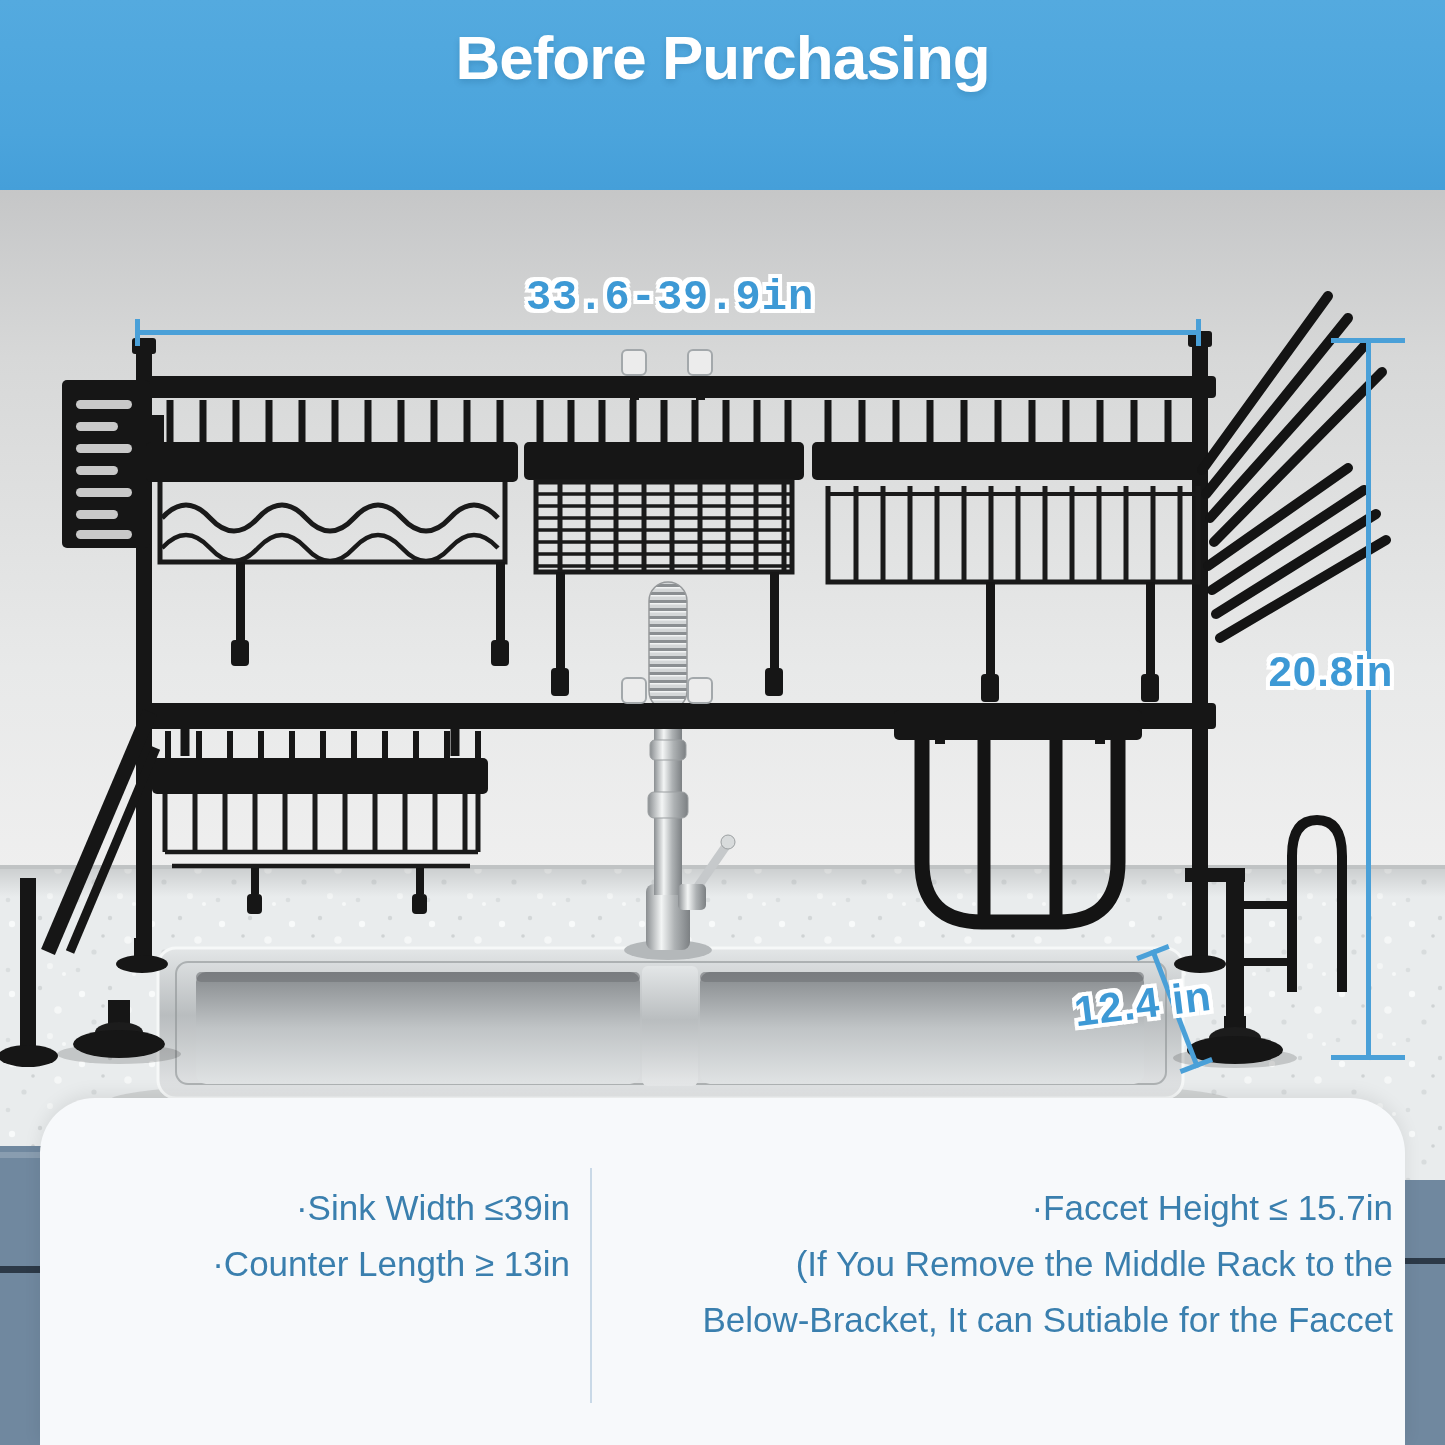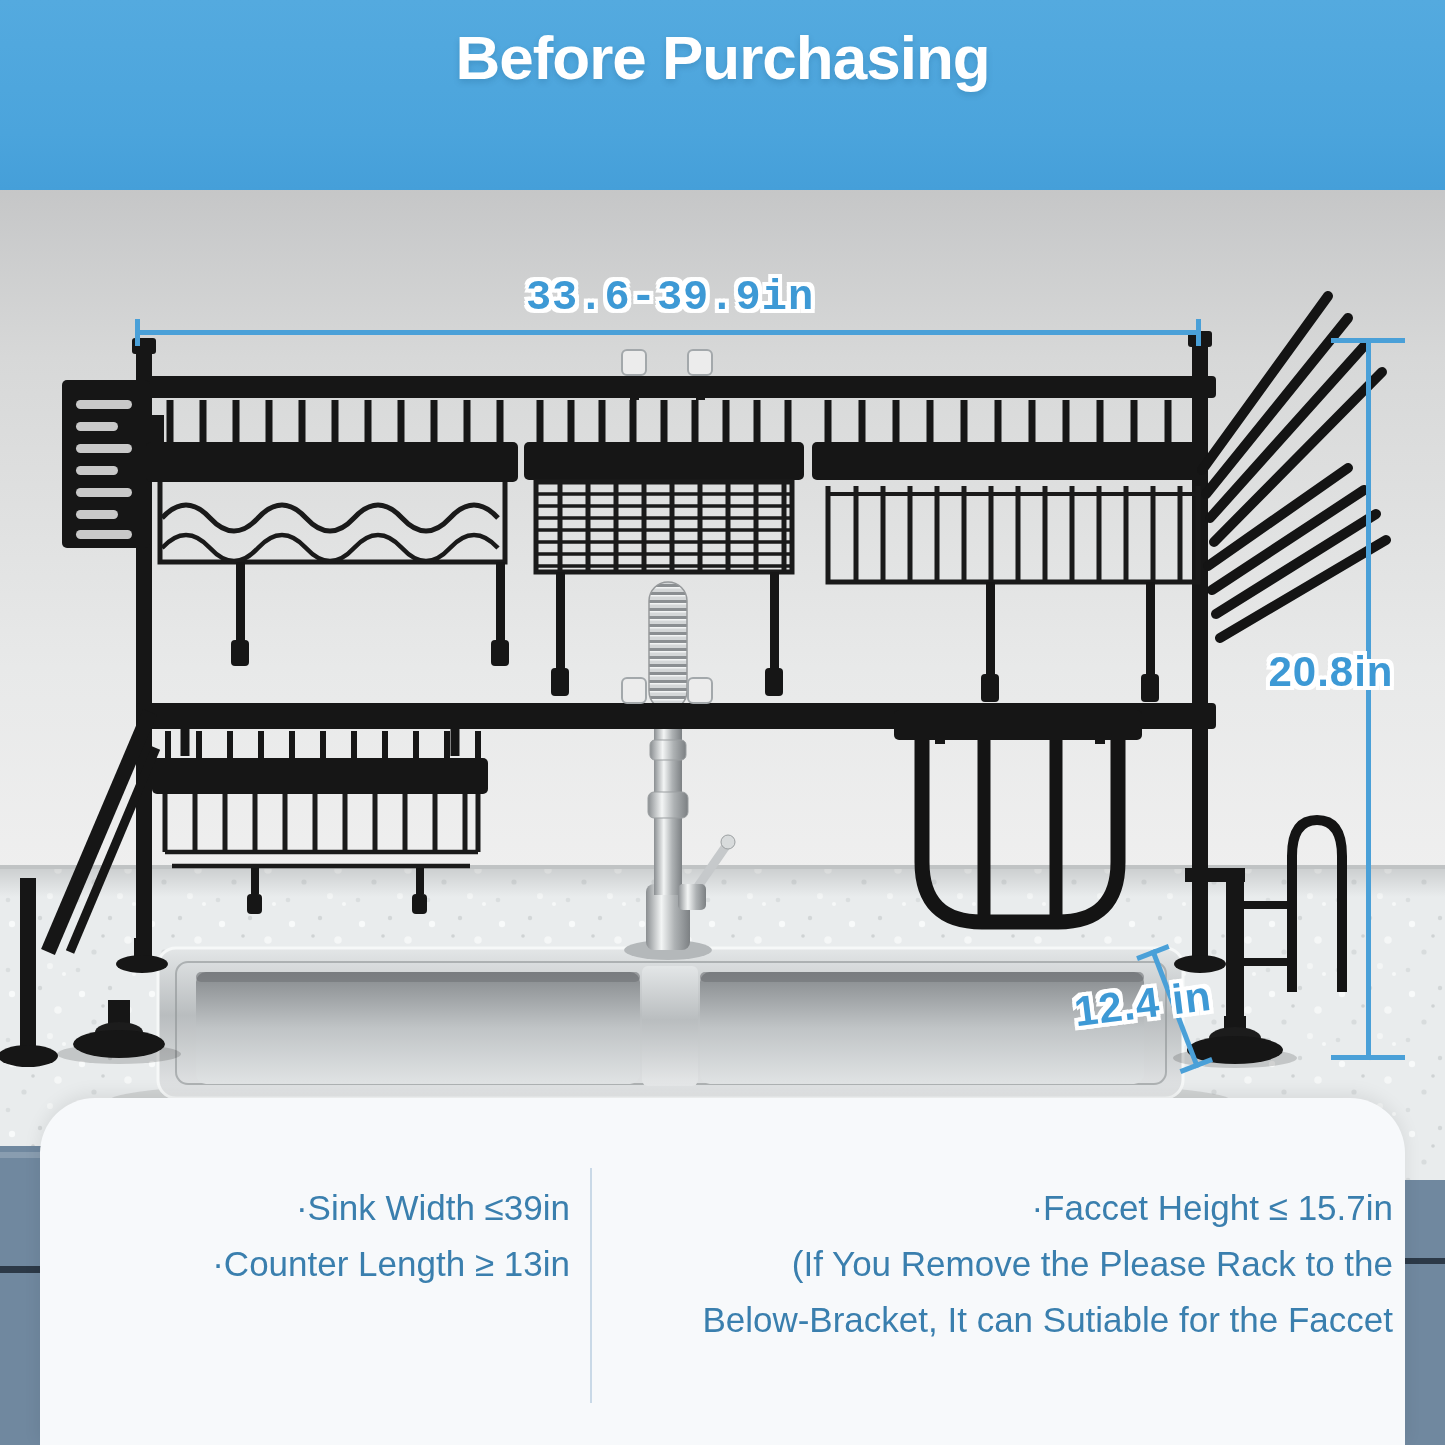--- a/index.html
+++ b/index.html
@@ -321,18 +321,18 @@
   <div class="m-label label-depth">12.4 in</div>
 
   <div class="spec-panel">
     <div class="spec-divider"></div>
     <div class="spec-col left">
       <div class="spec-item">·Sink Width ≤39in</div>
       <div class="spec-item">·Counter Length ≥ 13in</div>
     </div>
     <div class="spec-col right">
       <div class="spec-item">·Faccet Height ≤ 15.7in</div>
-      <div class="spec-item">(If You Remove the Please Rack to the</div>
+      <div class="spec-item">(If You Remove the Middle Rack to the</div>
       <div class="spec-item">Below-Bracket, It can Sutiable for the Faccet</div>
     </div>
   </div>
 
 </div>
 
 </body></html>

